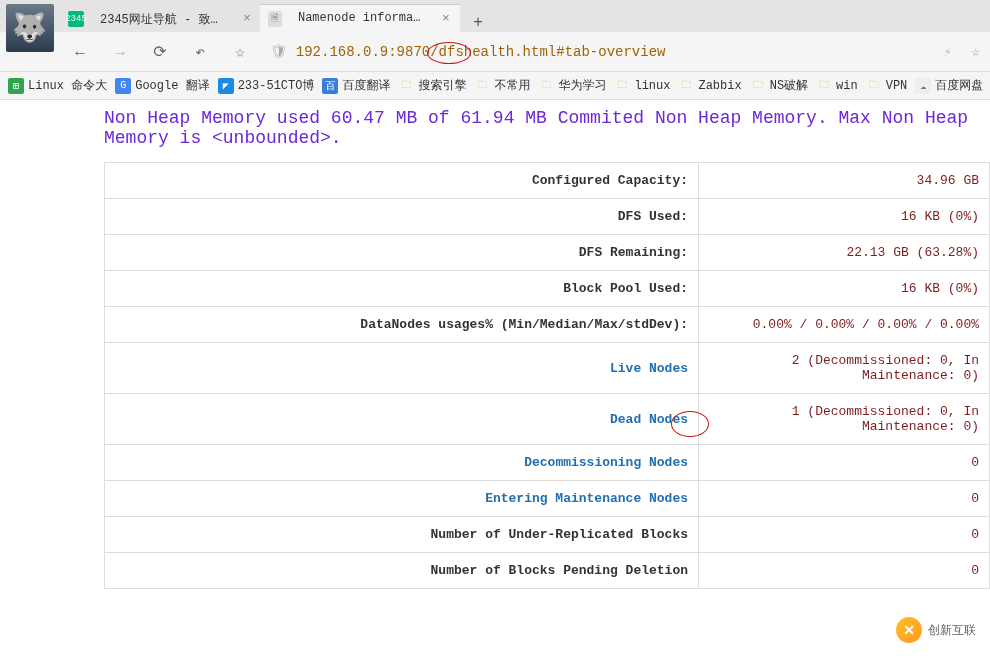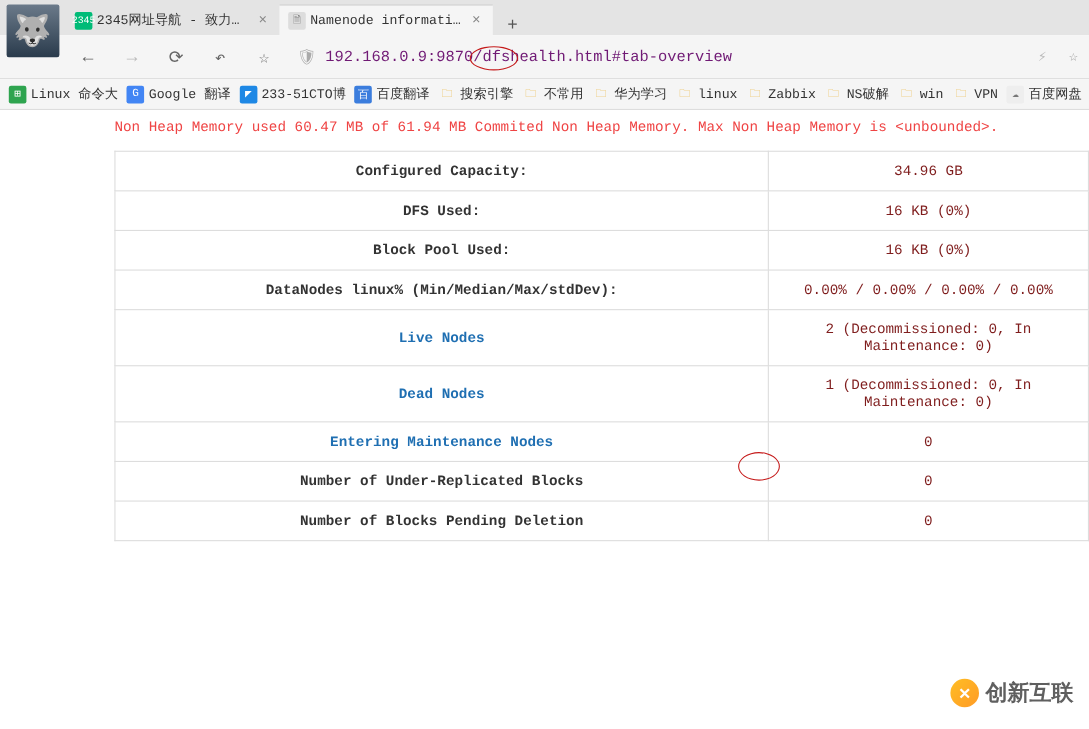--- a/index.html
+++ b/index.html
@@ -27,74 +27,74 @@
     top: 4px;
     left: 6px;
     border-radius: 2px;
     z-index: 20;
     display:flex;align-items:center;justify-content:center;
     font-size:28px;color:#e0e8f0;
   }
   .tabs-bar .spacer{width:60px;}
   .tab {
     display: flex;
-    align-items: center;
+    align-items: flex-start;
     padding: 6px 8px;
     font-family: "SimSun", "Courier New", monospace;
     font-size: 12px;
     color: #333;
     height: 28px;
-    gap:4px;
+    gap:16px;
     border-top:1px solid transparent;
     max-width:200px;
   }
   .tab .favicon{width:16px;height:16px;background:#0b7;border-radius:2px;font-size:9px;display:flex;align-items:center;justify-content:center;color:#fff;}
   .tab.active{background:#f5f5f5;border-top:1px solid #ccc;}
   .tab .tlabel{white-space:nowrap;overflow:hidden;text-overflow:ellipsis;max-width:140px;}
   .tab .close{width:14px;height:14px;color:#888;font-size:13px;display:flex;align-items:center;justify-content:center;}
   .newtab{width:36px;display:flex;align-items:center;justify-content:center;color:#555;font-size:16px;}
   .nav-bar{
     background:#f5f5f5;height:40px;display:flex;align-items:center;
     gap:20px;padding:0 10px 0 70px;border-bottom:1px solid #ddd;
     font-family:"SimSun","Courier New",monospace;
   }
   .nav-btn{width:20px;height:20px;display:flex;align-items:center;justify-content:center;color:#666;font-size:16px;}
   .nav-btn.disabled{color:#bbb;}
   .url-region{flex:1;display:flex;align-items:center;gap:8px;}
   .shield{color:#aaa;font-size:14px;}
-  .url-bar{flex:1;font-family:"Courier New",monospace;font-size:14px;color:#701a75;background:transparent;border:none;}
+  .url-bar{flex:1;font-family:"Courier New",monospace;font-size:14px;color:#a16207;background:transparent;border:none;}
   .port-circle{position:absolute;border:1.5px solid #c51a1a;border-radius:50%;width:44px;height:22px;left:427px;top:42px;pointer-events:none;}
   .bm-bar{
     background:#f5f5f5;height:28px;display:flex;align-items:center;
     gap:8px;padding:0 8px;border-bottom:1px solid #ddd;
     font-family:"SimSun","Microsoft YaHei","Courier New",monospace;font-size:12px;
   }
   .bm{display:flex;align-items:center;gap:4px;color:#333;white-space:nowrap;}
   .bm .ficon{width:16px;height:16px;border-radius:2px;display:flex;align-items:center;justify-content:center;font-size:10px;}
   .folder{color:#e8b339;}
   .content{
     padding:0 0 0 104px;
     font-family:"Courier New",Consolas,monospace;
     color:#333;
   }
-  .mem-line{color:#ef4444;font-size:13px;padding:8px 0 14px 0;}
+  .mem-line{color:#6d28d9;font-size:18px;padding:8px 0 14px 0;}
   table{
     border-collapse:collapse;width:886px;font-family:"Courier New",Consolas,monospace;
     font-size:13px;
   }
   th,td{
-    border:1px solid #ddd;padding:10px 10px;text-align:center;vertical-align:middle;
+    border:1px solid #ddd;padding:10px 10px;text-align:right;vertical-align:middle;
   }
   td.key{font-weight:bold;color:#333;width:594px;}
   td.val{color:#7f1d1d;}
   a.link{color:#1f6fb2;text-decoration:none;font-weight:bold;}
   .circle2{position:absolute;border:1.5px solid #c51a1a;border-radius:50%;width:38px;height:26px;left:671px;top:411px;pointer-events:none;}
   .watermark{position:absolute;right:14px;bottom:20px;display:flex;align-items:center;gap:6px;opacity:.85;font-family:"Microsoft YaHei",sans-serif;}
   .watermark .logo{width:26px;height:26px;background:linear-gradient(135deg,#ffb300,#ff8a00);border-radius:50%;display:flex;align-items:center;justify-content:center;color:#fff;font-weight:bold;font-size:14px;}
-  .watermark .txt{font-size:20px;color:#444;font-weight:700;}
+  .watermark .txt{font-size:12px;color:#444;font-weight:400;}
   .star{color:#999;font-size:14px;}
   .zap{color:#bbb;font-size:13px;}
 </style>
 </head>
 <body>
 
 <div class="wolf-logo">🐺</div>
 
 <div class="tabs-bar">
   <div class="spacer"></div>
@@ -191,34 +191,42 @@
     <tbody id="rows-body">
         <tr>
           <td class="key">Configured Capacity:</td>
           <td class="val">34.96 GB</td>
         </tr>
         <tr>
           <td class="key">DFS Used:</td>
           <td class="val">16 KB (0%)</td>
         </tr>
         <tr>
+          <td class="key">DFS Remaining:</td>
+          <td class="val">22.13 GB (63.28%)</td>
+        </tr>
+        <tr>
           <td class="key">Block Pool Used:</td>
           <td class="val">16 KB (0%)</td>
         </tr>
         <tr>
-          <td class="key">DataNodes linux% (Min/Median/Max/stdDev):</td>
+          <td class="key">DataNodes usages% (Min/Median/Max/stdDev):</td>
           <td class="val">0.00% / 0.00% / 0.00% / 0.00%</td>
         </tr>
         <tr>
           <td class="key"><a class="link" href="#">Live Nodes</a></td>
           <td class="val">2 (Decommissioned: 0, In Maintenance: 0)</td>
         </tr>
         <tr>
           <td class="key"><a class="link" href="#">Dead Nodes</a></td>
           <td class="val">1 (Decommissioned: 0, In Maintenance: 0)</td>
+        </tr>
+        <tr>
+          <td class="key"><a class="link" href="#">Decommissioning Nodes</a></td>
+          <td class="val">0</td>
         </tr>
         <tr>
           <td class="key"><a class="link" href="#">Entering Maintenance Nodes</a></td>
           <td class="val">0</td>
         </tr>
         <tr>
           <td class="key">Number of Under-Replicated Blocks</td>
           <td class="val">0</td>
         </tr>
         <tr>

